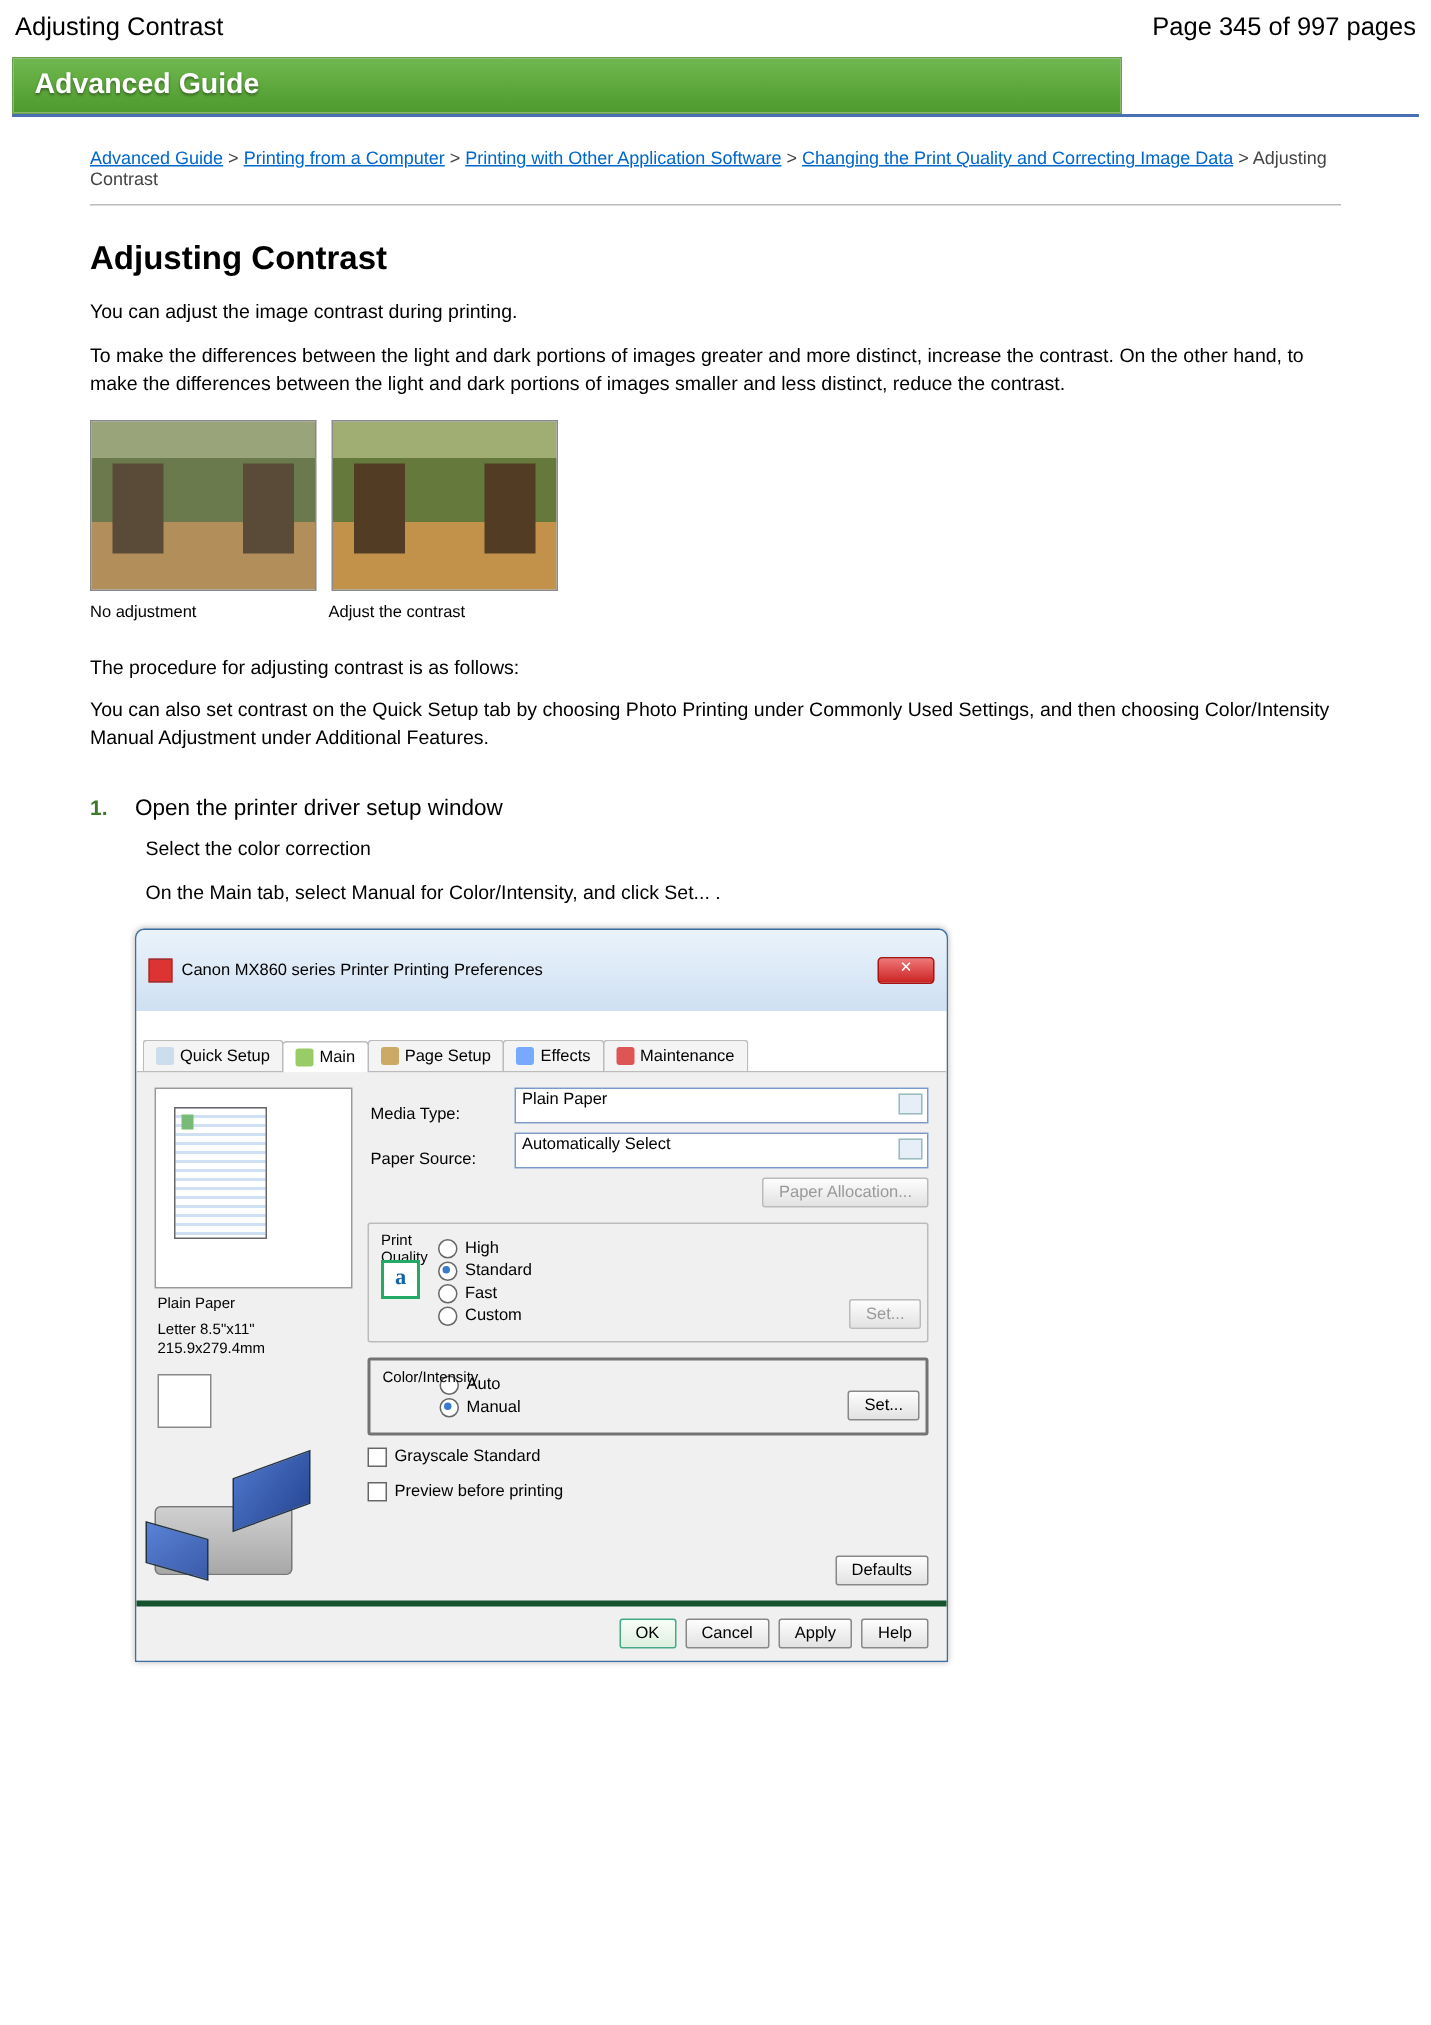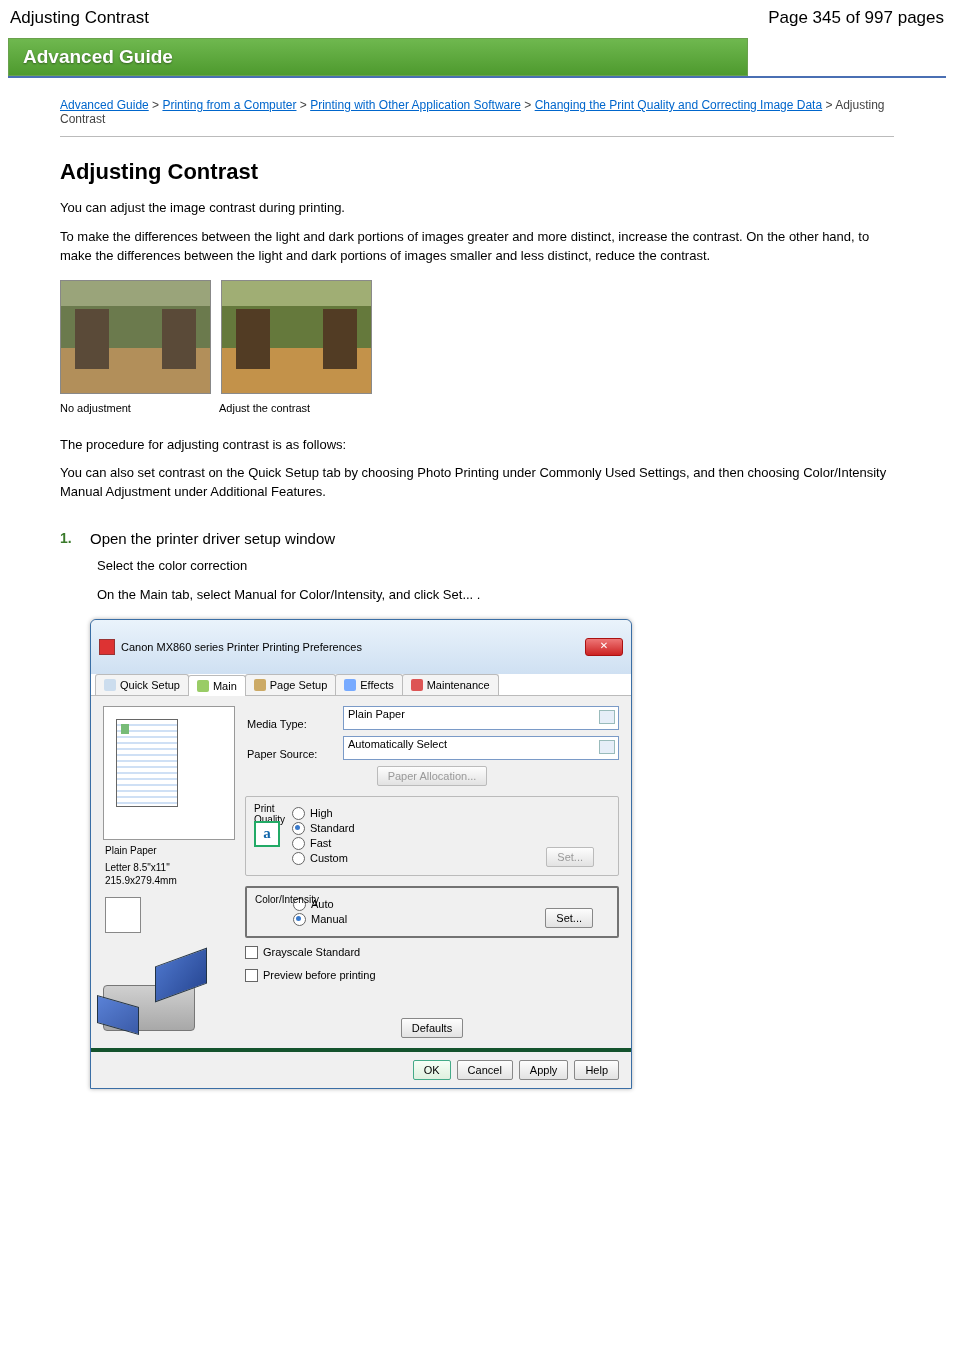--- a/index.html
+++ b/index.html
@@ -22,21 +22,21 @@
 .caption span{width:149px}
 .section{display:flex;margin:28px 0 10px;gap:10px}
 .section .num{color:#3a7a2a;font-weight:bold;min-width:20px}
 .indent{margin-left:37px}
 
 .dlg{width:540px;border:1px solid #3a6ea5;border-radius:6px 6px 0 0;box-shadow:0 0 4px rgba(0,0,0,.3);margin:14px 0 0 30px;font-size:11px;background:#f0f0f0}
 .titlebar{background:linear-gradient(#eaf3fb,#cfe0f2);padding:18px 8px;display:flex;align-items:center;gap:6px;border-radius:6px 6px 0 0}
 .titlebar .pico{width:14px;height:14px;background:#d33;border:1px solid #933}
 .titlebar .ttl{flex:1;color:#000}
 .titlebar .close{width:36px;height:16px;background:linear-gradient(#e77,#c22);border:1px solid #a11;border-radius:3px;color:#fff;text-align:center;font-size:10px;line-height:14px}
-.tabs{display:flex;background:#fff;padding:0 4px 0;gap:0;border-bottom:1px solid #bbb}
+.tabs{display:flex;background:#fff;padding:19px 4px 0;gap:0;border-bottom:1px solid #bbb}
 .tab{display:flex;align-items:center;gap:4px;padding:4px 8px;border:1px solid #bbb;border-bottom:none;background:#f4f4f4;font-size:11px;border-radius:3px 3px 0 0;margin-right:-1px}
 .tab.active{background:#fff;position:relative;top:1px}
 .tab .ti{width:12px;height:12px;border-radius:2px}
 .body{background:#f0f0f0;padding:10px 12px;display:flex;gap:12px}
 .left{width:130px}
 .preview{width:118px;height:120px;background:#fff;border:1px solid #999;padding:6px}
 .preview .pg{width:60px;height:86px;border:1px solid #666;margin:6px 0 0 6px;background:repeating-linear-gradient(#fff,#fff 4px,#cfe0f5 4px,#cfe0f5 6px);position:relative}
 .preview .pg:before{content:"";position:absolute;left:4px;top:4px;width:8px;height:10px;background:#7b7}
 .ptxt{font-size:10px;margin:4px 0 0 2px;line-height:1.3}
 .swatch{width:34px;height:34px;border:1px solid #888;background:#fff;margin:10px 0 0 2px}
@@ -44,30 +44,30 @@
 .printer .base{position:absolute;bottom:0;width:90px;height:44px;background:linear-gradient(#d0d0d0,#a8a8a8);border:1px solid #777;border-radius:4px}
 .printer .tray{position:absolute;right:-4px;top:-2px;width:50px;height:34px;background:linear-gradient(135deg,#4a72c7,#2a4a97);transform:skewY(-20deg);border:1px solid #234}
 .printer .out{position:absolute;left:-6px;bottom:2px;width:40px;height:26px;background:linear-gradient(135deg,#5a82d7,#3a5aa7);transform:skewY(16deg);border:1px solid #234}
 .right{flex:1;display:flex;flex-direction:column;gap:6px}
 .row{display:flex;align-items:flex-end;gap:8px}
 .row label{width:88px;padding-left:2px}
 .sel{flex:1;height:20px;border:1px solid #7a9ac7;background:#fff;padding:1px 18px 1px 4px;position:relative}
 .sel:after{content:"";position:absolute;right:3px;top:3px;width:14px;height:12px;background:#e6eef8;border:1px solid #9bb}
 .btn{height:20px;padding:0 10px;border:1px solid #888;background:linear-gradient(#fdfdfd,#e2e2e2);border-radius:2px;font-size:11px}
 .btn.dis{color:#999;border-color:#bbb}
-.ralign{display:flex;justify-content:center}
+.ralign{display:flex;justify-content:flex-end}
 .grp{border:1px solid #bbb;padding:8px 8px 8px 46px;position:relative;margin-top:4px;border-radius:2px}
 .grp .glabel{position:absolute;left:8px;top:6px;width:38px;font-size:10px}
 .grp .radio,.chk{display:flex;align-items:center;gap:5px;margin:2px 0}
 .rbtn{width:11px;height:11px;border:1px solid #666;border-radius:50%;background:#fff}
 .rbtn.on:after{content:"";display:block;width:5px;height:5px;background:#3a7acb;border-radius:50%;margin:2px}
 .cbx{width:11px;height:11px;border:1px solid #666;background:#fff}
 .grp.ci{border:2px solid #737373}
 .aicon{width:22px;height:22px;border:2px solid #2a6;background:#fff;color:#16a;font:bold 15px/20px Georgia;text-align:center;position:absolute;left:8px;top:24px}
-.grp .setbtn{position:absolute;right:24px;bottom:8px}
+.grp .setbtn{position:absolute;right:4px;bottom:8px}
 .foot{padding:8px 12px;display:flex;justify-content:flex-end;gap:6px;background:#f0f0f0;border-top:4px solid #14532d}
 .foot .btn.ok{border-color:#4a8;background:linear-gradient(#f6fff6,#dff0df)}
 </style>
 </head>
 <body>
 
 <div class="hdr">
  <span>Adjusting Contrast</span>
  <span>Page 345 of 997 pages</span>
 </div>

